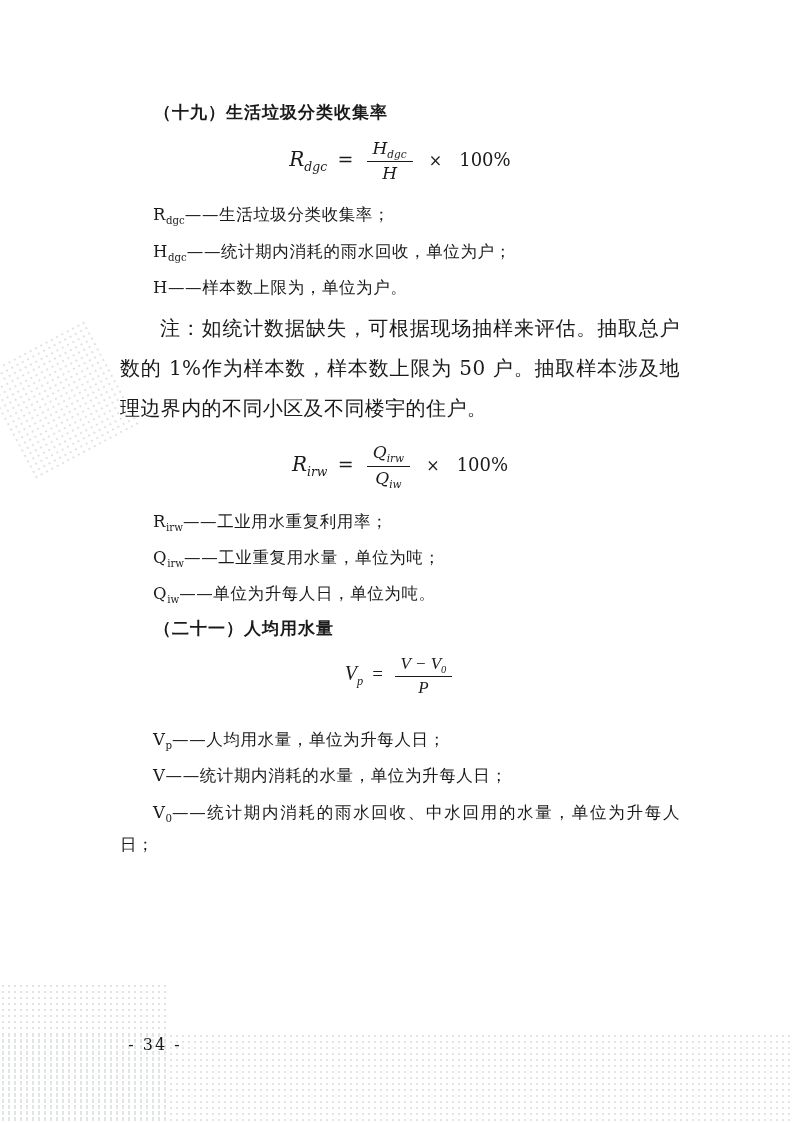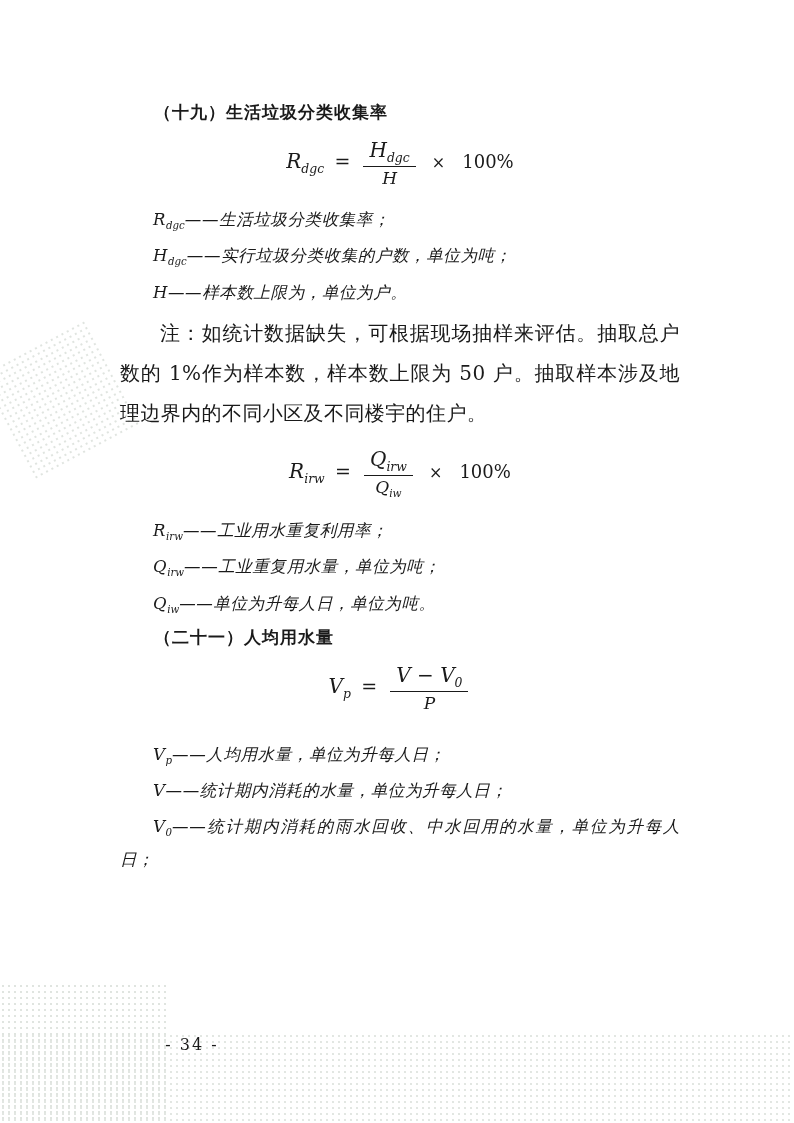--- a/index.html
+++ b/index.html
@@ -50,21 +50,20 @@
     top: 95px;
     width: 560px;
   }
 
   .para {
     font-size: 16.5px;
     line-height: 1.95;
     letter-spacing: 0.6px;
     margin: 0 0 4px 0;
     text-align: justify;
-    font-style: italic;
   }
   .indent2 {
     text-indent: 2em;
   }
   .heading {
     font-size: 17px;
     font-weight: 600;
     letter-spacing: 1px;
     margin: 6px 0 2px 0;
     text-indent: 2em;
@@ -95,21 +94,21 @@
   .frac {
     display: inline-block;
     vertical-align: middle;
     text-align: center;
     margin: 0 3px;
   }
   .frac .num {
     display: block;
     padding: 0 6px 1px 6px;
     border-bottom: 1.4px solid #1a1a1a;
-    font-size: 20px;
+    font-size: 17px;
   }
   .frac .den {
     display: block;
     padding: 1px 6px 0 6px;
     font-size: 17px;
   }
   .lhs {
     font-size: 20px;
   }
   .op {
@@ -133,21 +132,20 @@
 
   .pagenum {
     position: absolute;
     left: 0;
     top: 1035px;
     width: 310px;
     text-align: center;
     font-size: 16px;
     letter-spacing: 2px;
     color: #1a1a1a;
-    padding-left: 37px;
   }
 </style>
 </head>
 <body>
 
 <div class="page">
 
   <div class="scan-dots left"></div>
   <div class="scan-dots bottomleft"></div>
   <div class="scan-dots bottom"></div>
@@ -166,21 +164,21 @@
         <span class="den">H</span>
       </span>
       <span class="times">×</span>
       <span class="pct">100%</span>
     </div>
 
     <p class="para indent2">
       <span>R</span><span class="sub">dgc</span><span>——生活垃圾分类收集率；</span>
     </p>
     <p class="para indent2">
-      <span>H</span><span class="sub">dgc</span><span>——实行垃圾分类收集的户数，单位为吨；</span>
+      <span>H</span><span class="sub">dgc</span><span>——统计期内消耗的雨水回收，单位为户；</span>
     </p>
     <p class="para indent2">
       <span>H</span><span class="sub"></span><span>——样本数上限为，单位为户。</span>
     </p>
 
     <p class="note">注：如统计数据缺失，可根据现场抽样来评估。抽取总户数的 1%作为样本数，样本数上限为 50 户。抽取样本涉及地理边界内的不同小区及不同楼宇的住户。</p>
 
 
     <div class="formula">
       <span class="lhs">
@@ -200,21 +198,21 @@
     </p>
     <p class="para indent2">
       <span>Q</span><span class="sub">irw</span><span>——工业重复用水量，单位为吨；</span>
     </p>
     <p class="para indent2">
       <span>Q</span><span class="sub">iw</span><span>——单位为升每人日，单位为吨。</span>
     </p>
 
     <div class="heading">（二十一）人均用水量</div>
 
-    <div class="formula" style="margin-bottom:26px;">
+    <div class="formula" style="margin-bottom:26px;font-family:Liberation Serif, serif;">
       <span class="lhs">
         <span>V</span><span class="sub">p</span>
       </span>
       <span class="op">=</span>
       <span class="frac">
         <span class="num"><span>V − V</span><span class="sub">0</span></span>
         <span class="den">P</span>
       </span>
     </div>
 

